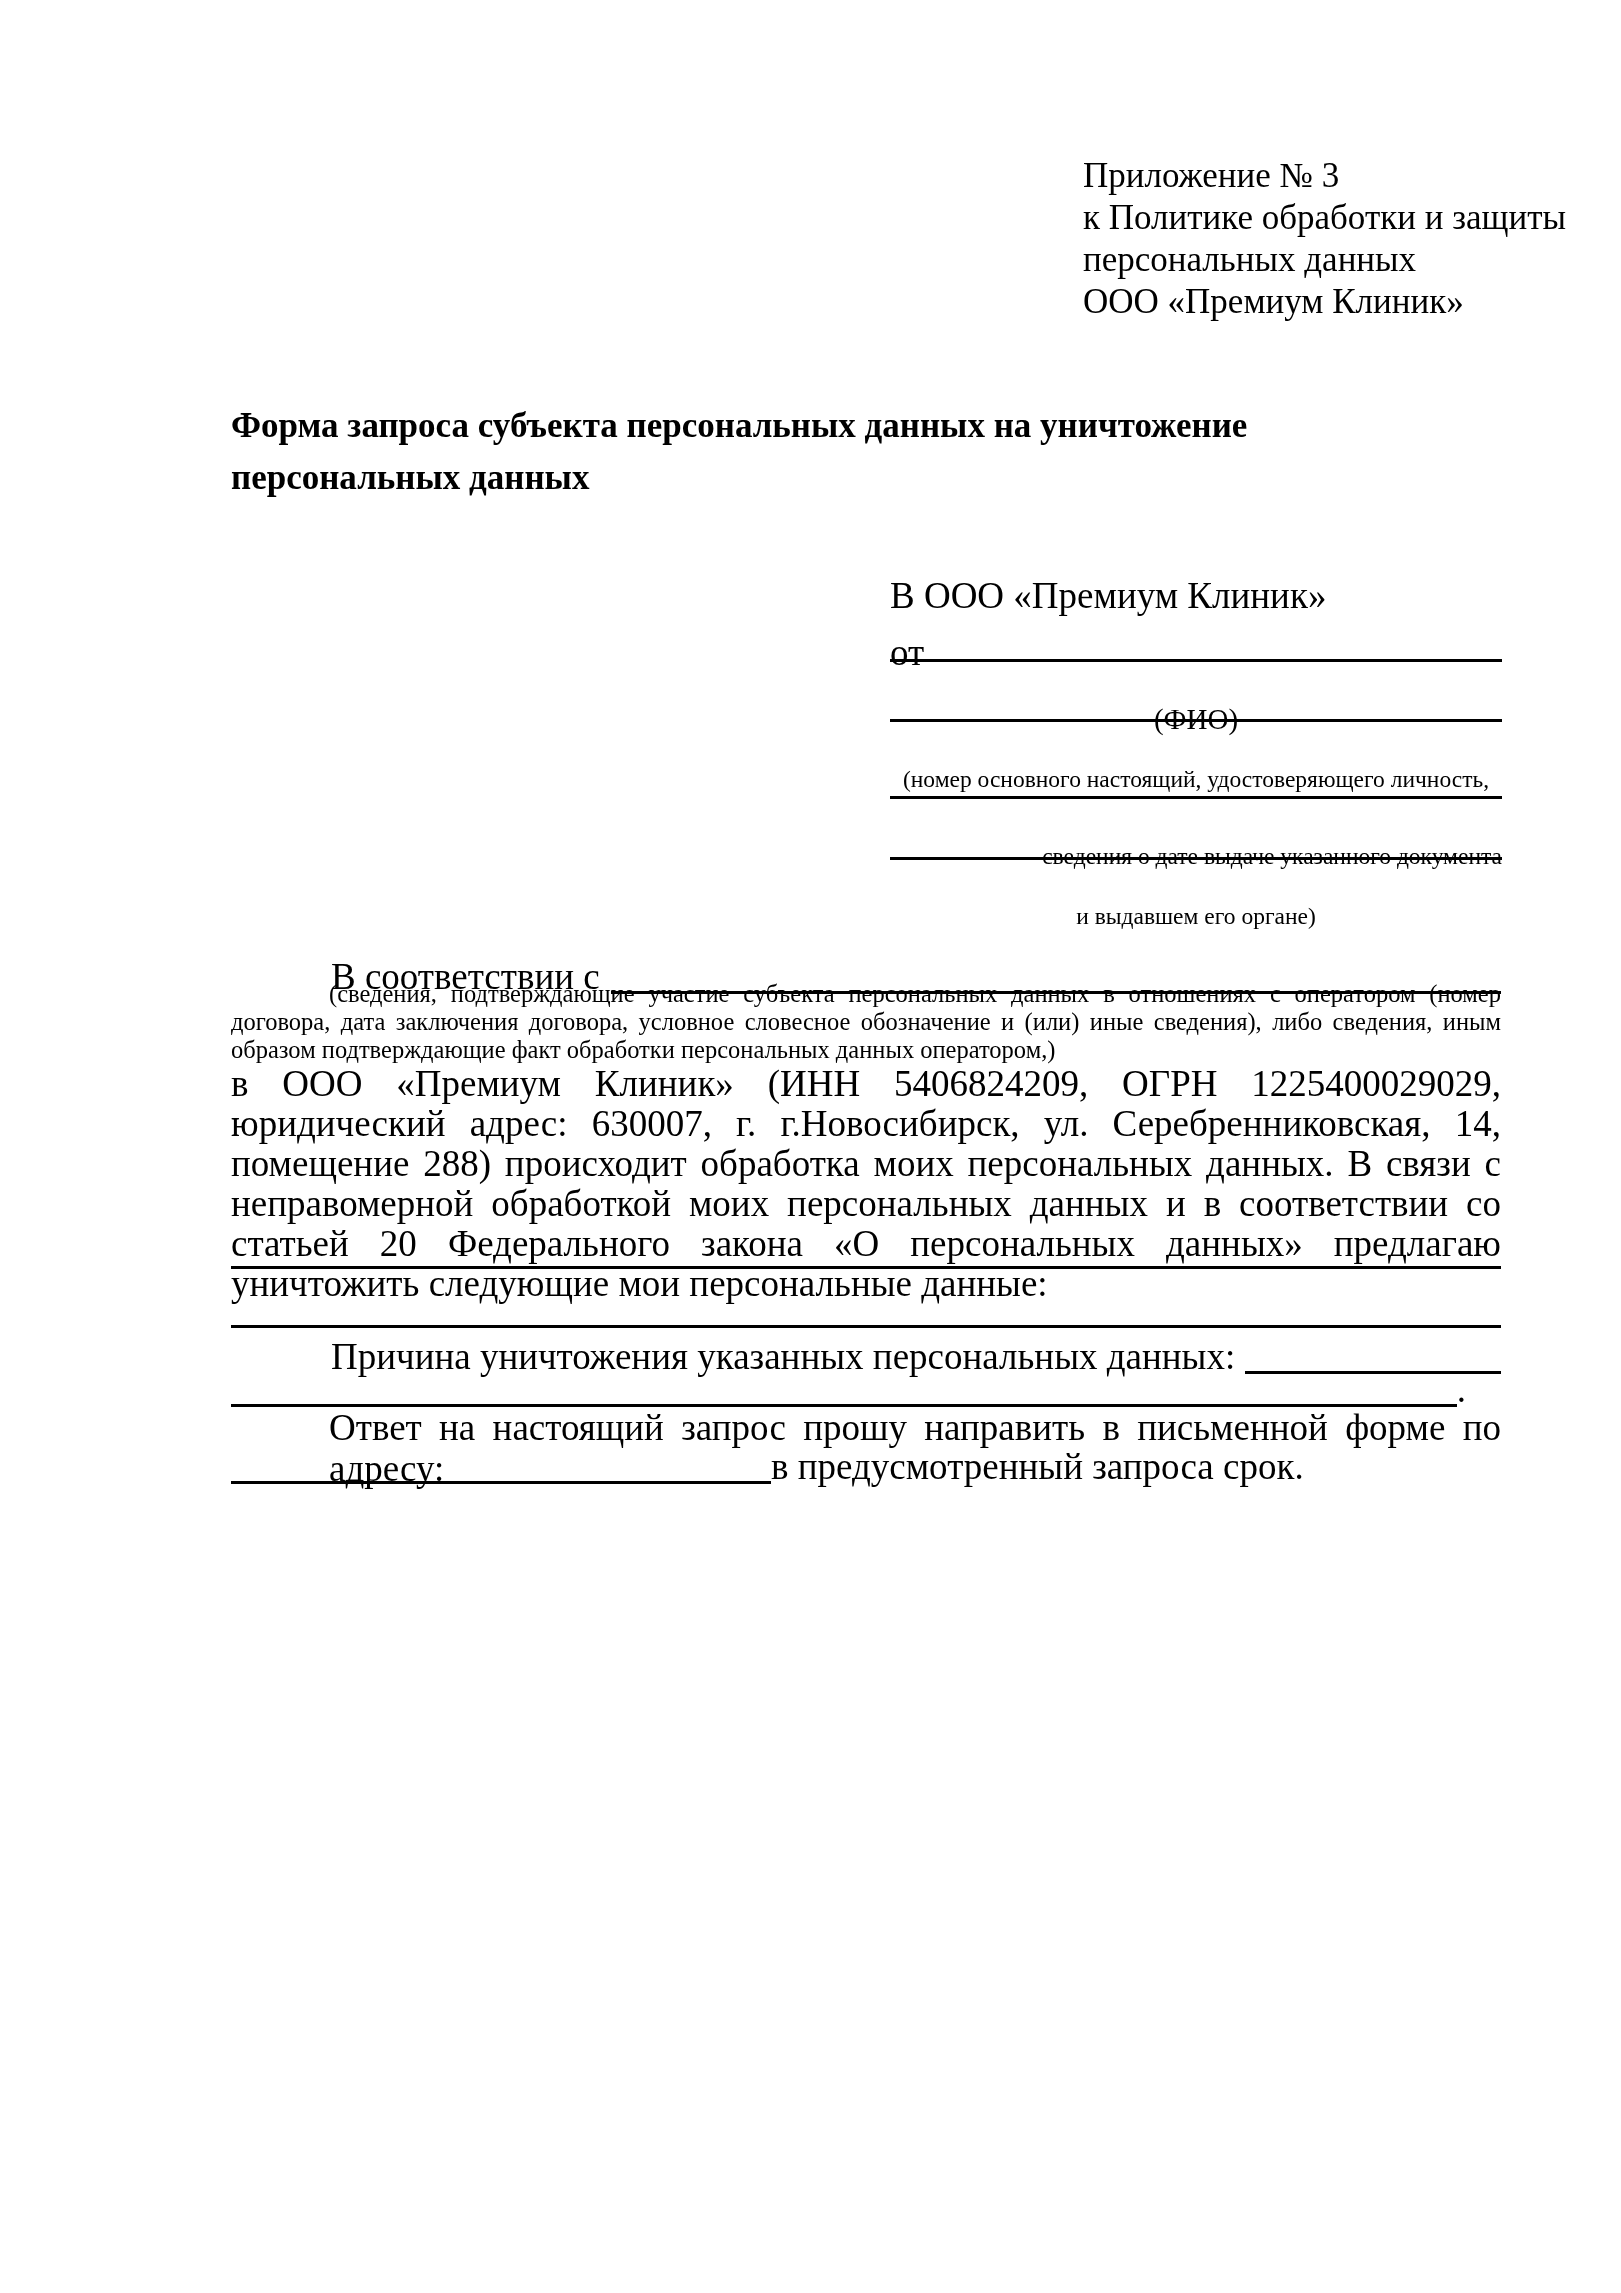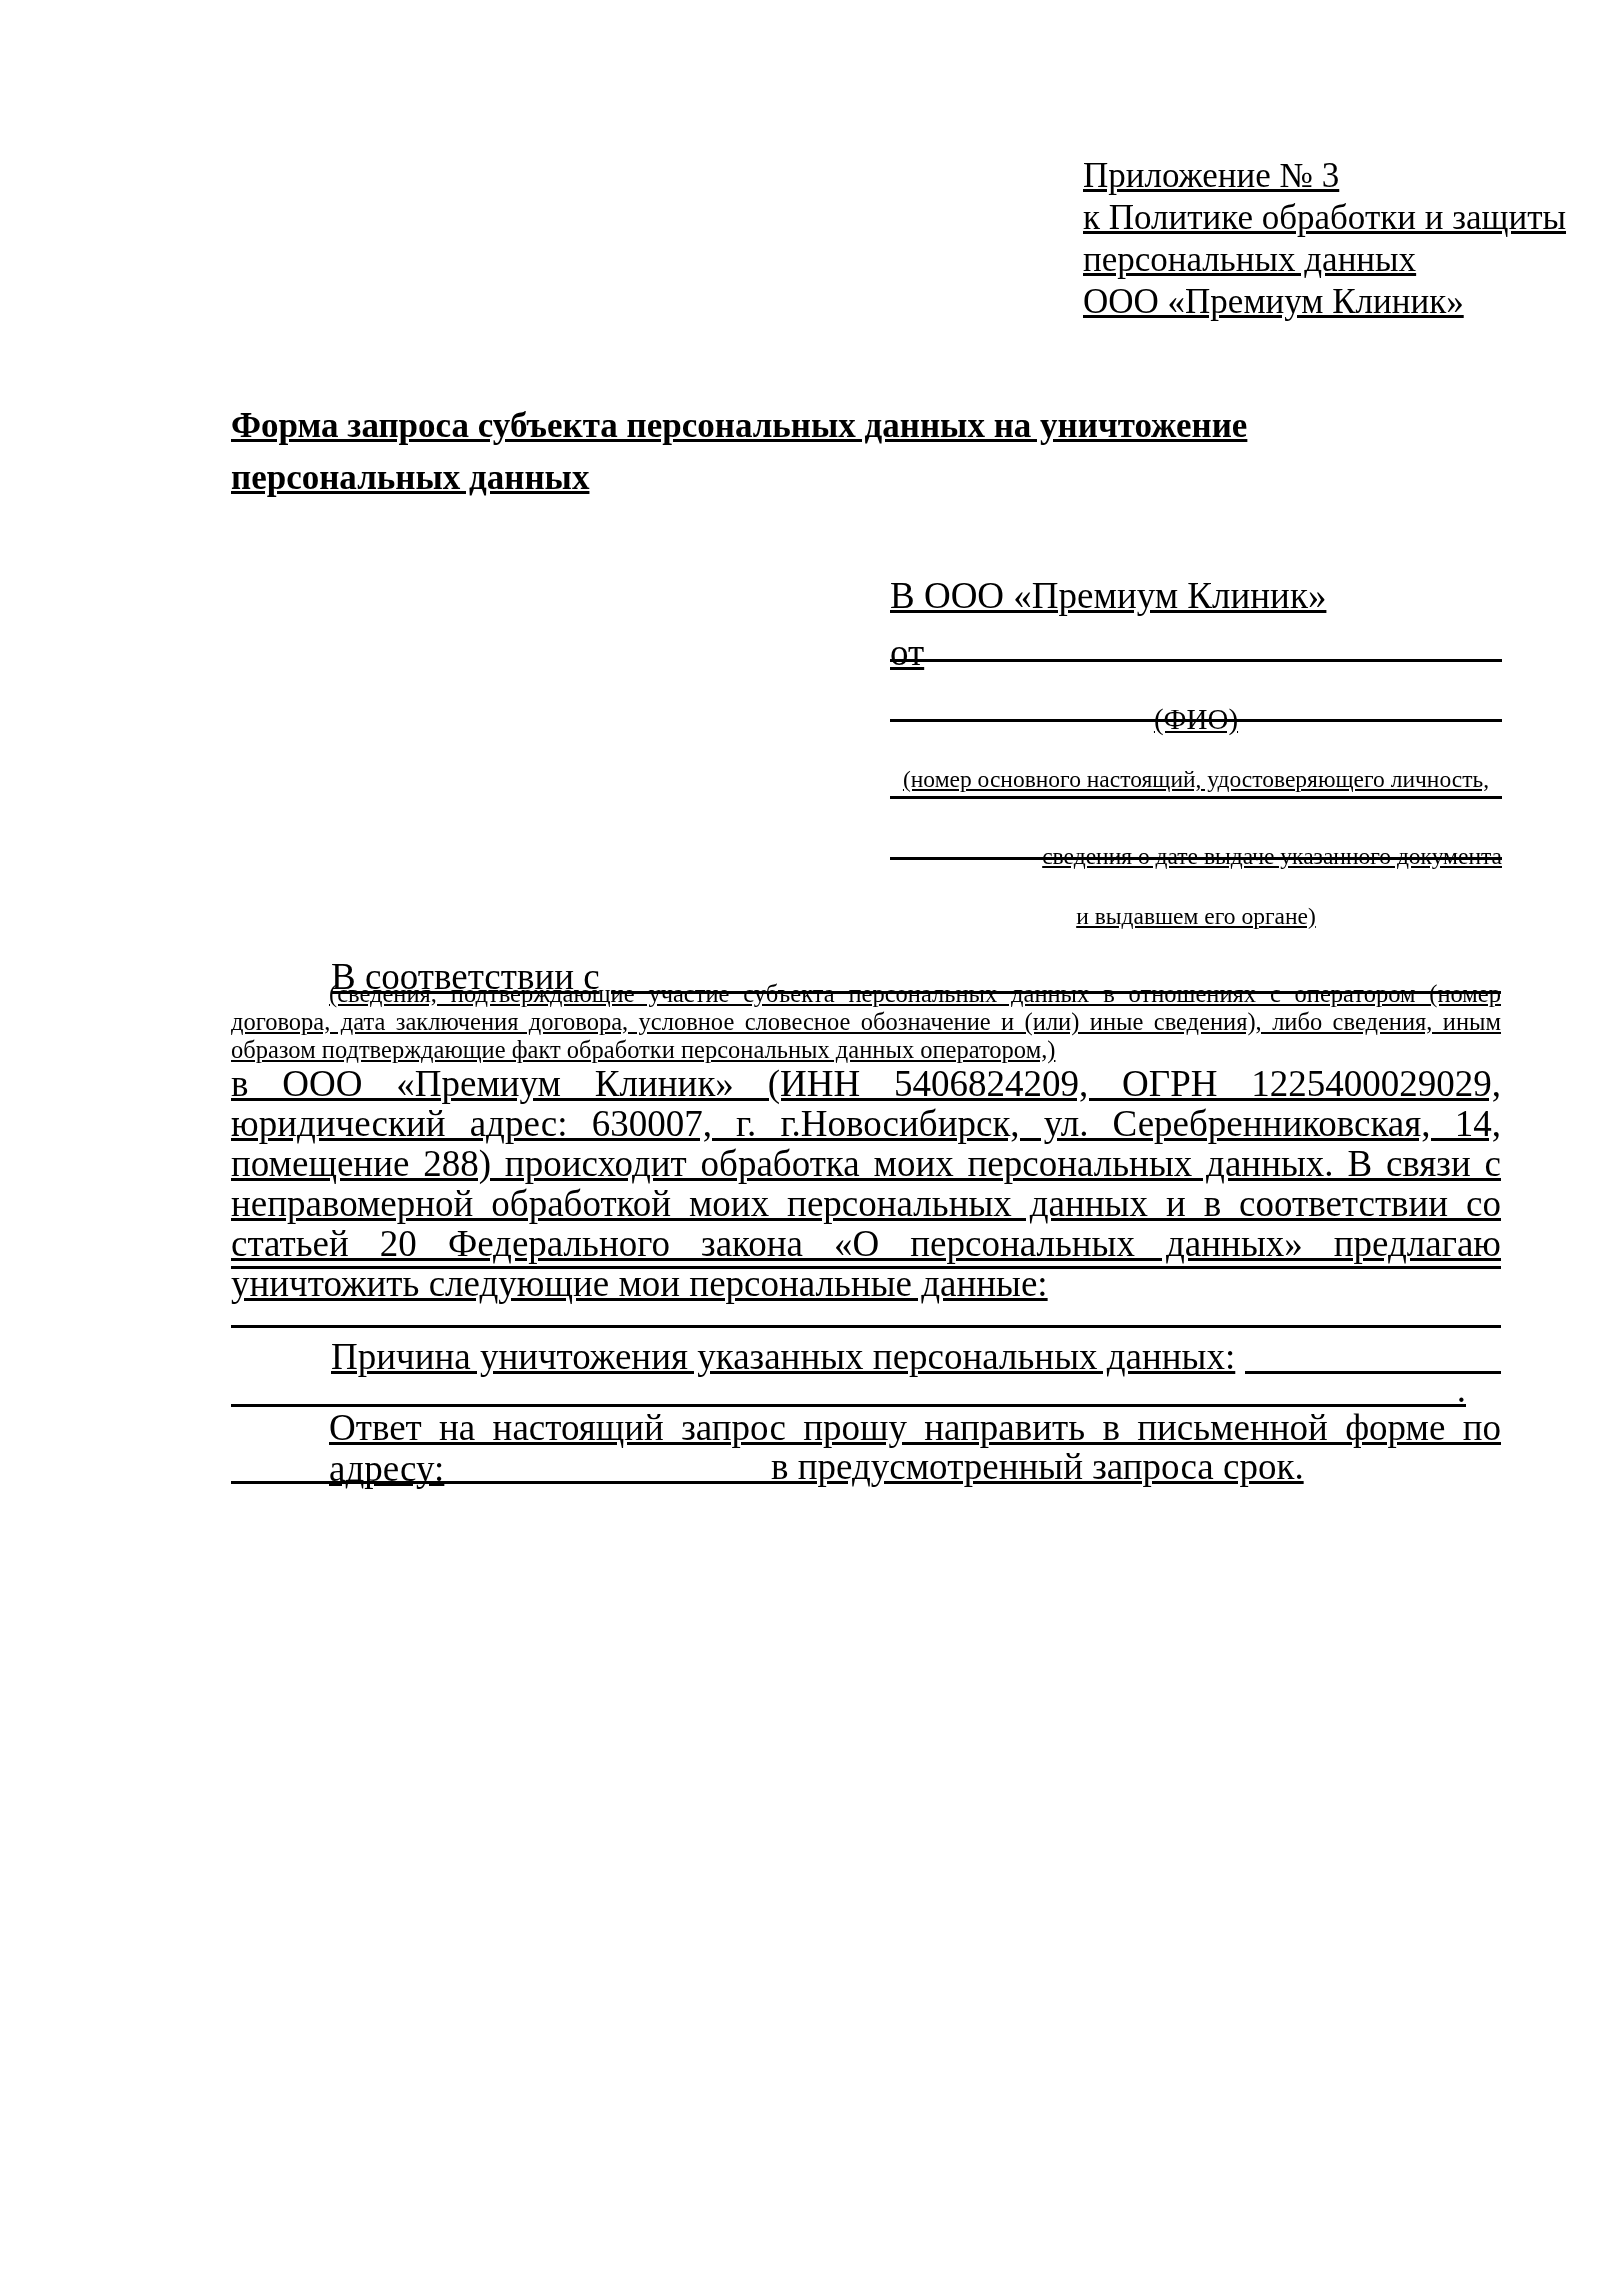--- a/index.html
+++ b/index.html
@@ -3,21 +3,21 @@
 <meta charset="utf-8">
 <style>
   html,body{margin:0;padding:0;background:#fff;}
   .page{
     position:relative;
     width:1621px;height:2294px;
     background:#ffffff;color:#000;
     font-family:"Liberation Serif","DejaVu Serif",serif;
     overflow:hidden;
   }
-  .abs{position:absolute;text-decoration:underline;}
+  .abs{position:absolute;}
 
   
   .header-block{left:1083px;top:155px;font-size:35px;line-height:42px;}
 
   
   .doc-title{left:231px;top:400px;width:1270px;text-align:left;
              font-size:35px;font-weight:bold;line-height:52px;}
 
   
   .addr-text{left:890px;font-size:37px;white-space:nowrap;}

